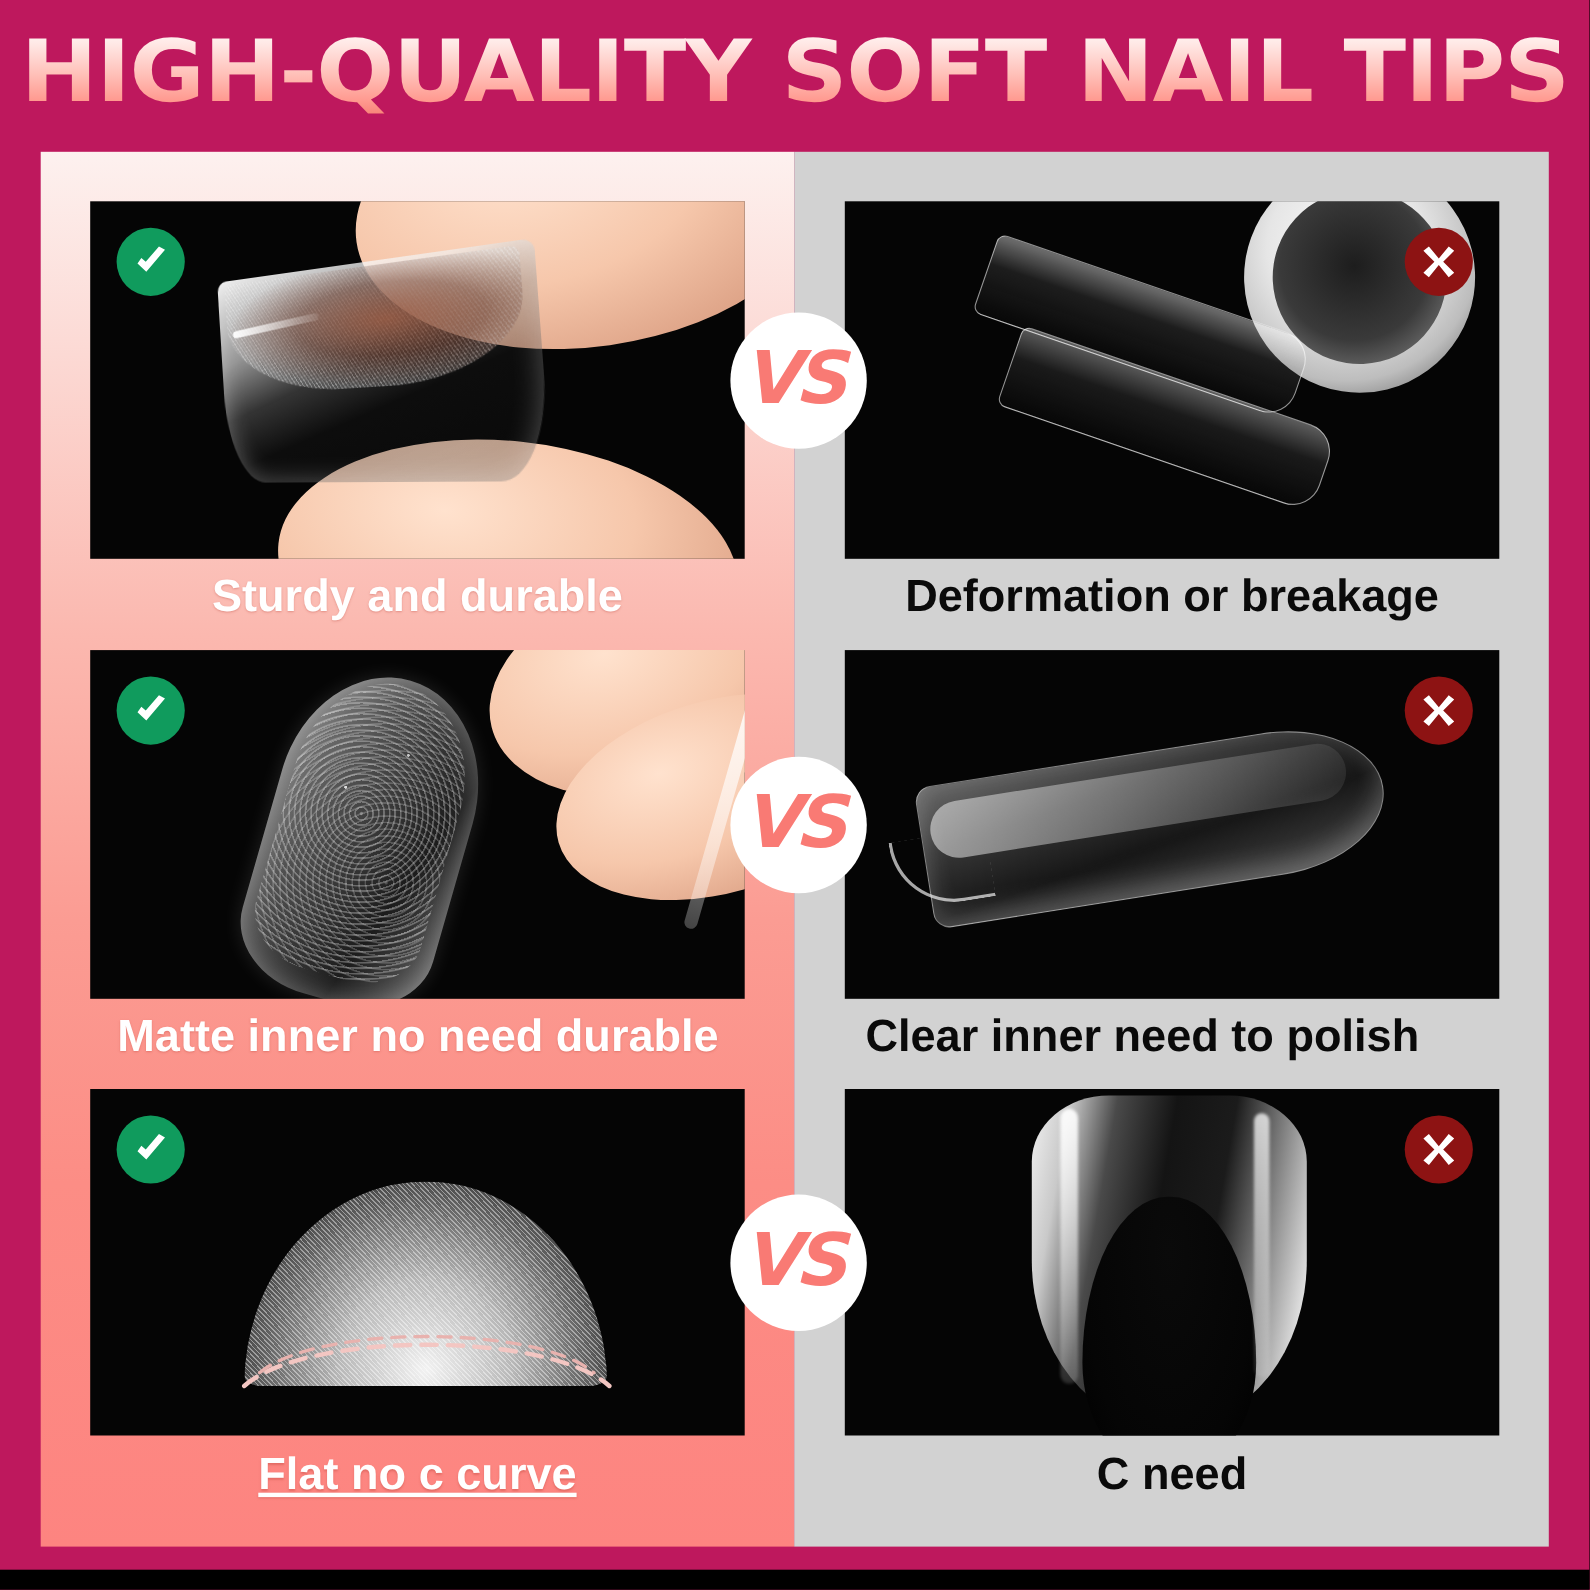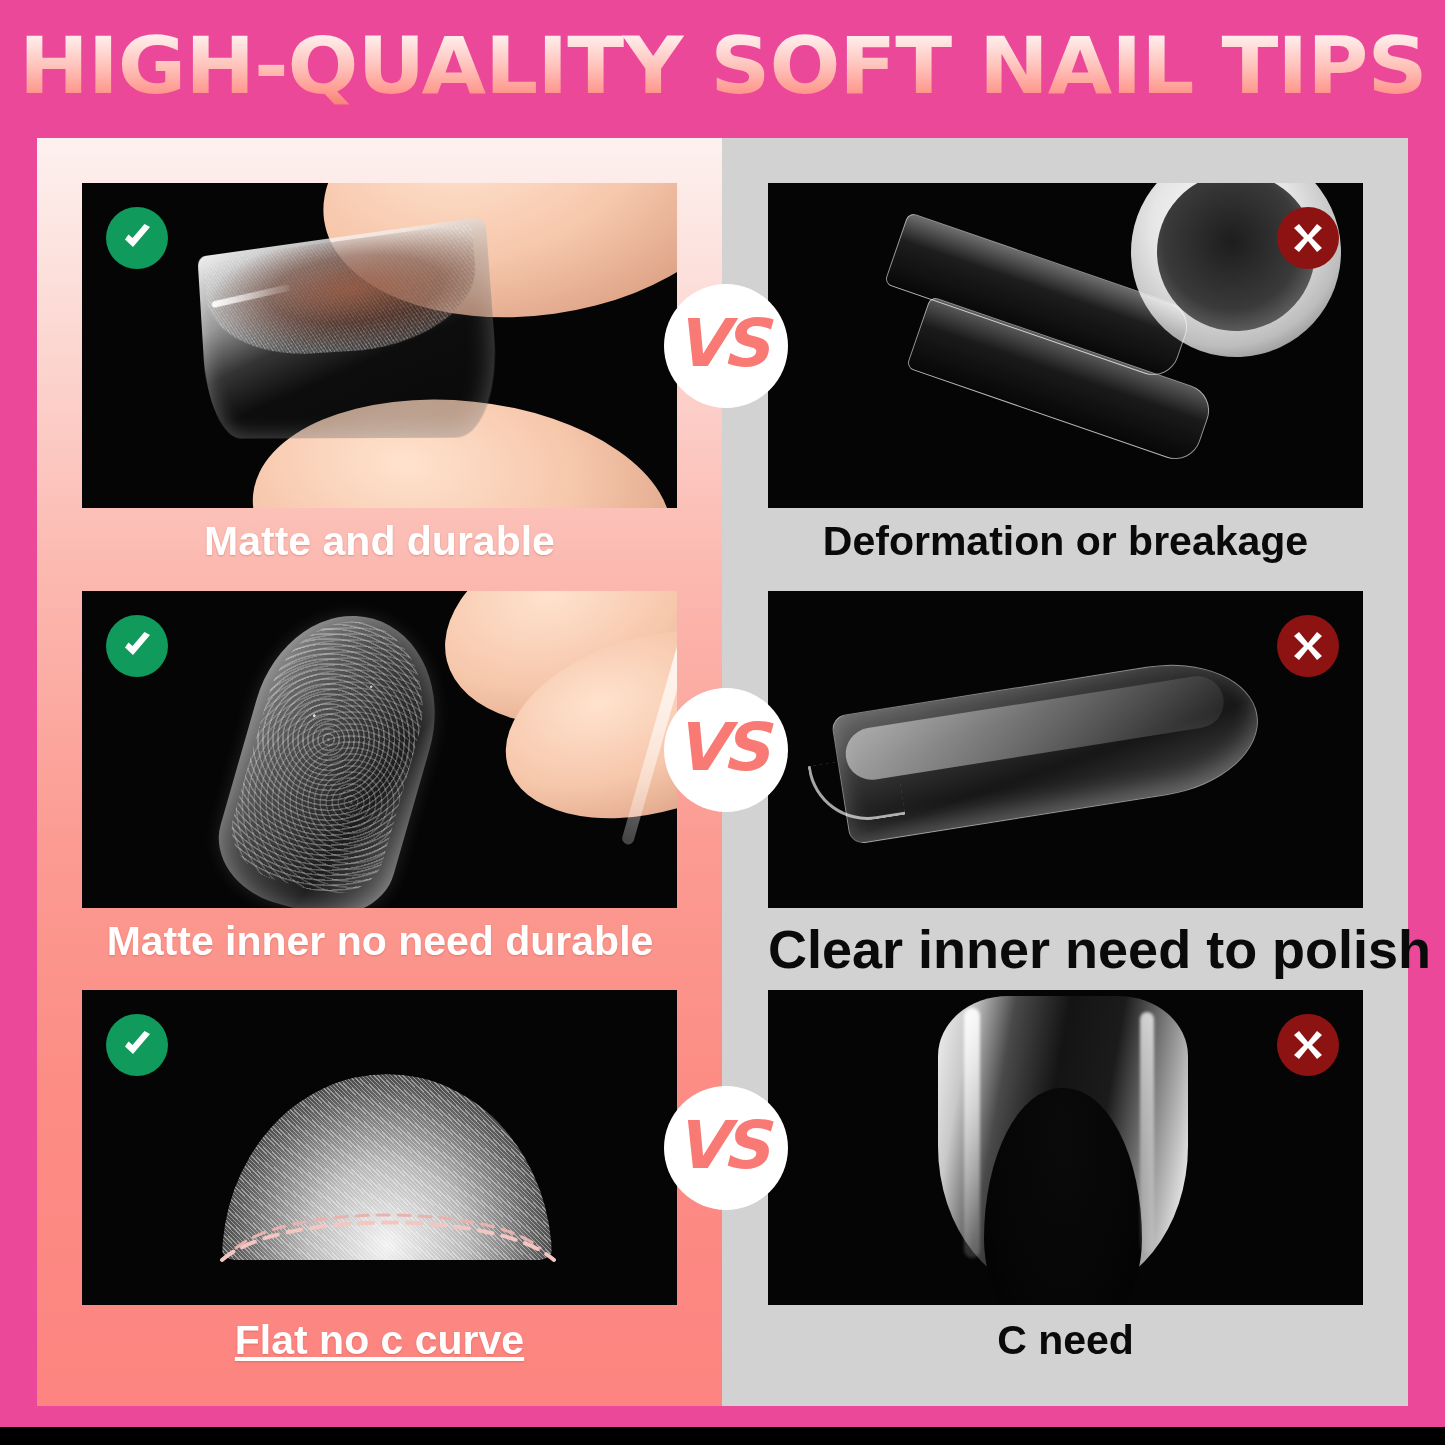--- a/index.html
+++ b/index.html
@@ -1,21 +1,21 @@
 <!DOCTYPE html>
 <html><head>
 <meta charset="utf-8">
 <style>
   html,body{margin:0;padding:0;background:#000;}
   body{
     width:1445px;height:1445px;overflow:hidden;
     font-family:"Liberation Sans","DejaVu Sans",sans-serif;
     background:#000;
   }
-  .poster{position:relative;width:1445px;height:1427px;background:#ec4899;}
+  .poster{position:relative;width:1445px;height:1427px;background:#be185d;}
 
   
   .title-wrap{
     position:absolute;left:0;top:14px;width:1445px;height:104px;
     display:flex;align-items:center;justify-content:center;
   }
   .title{
     font-size:78px;font-weight:bold;letter-spacing:-1px;
     white-space:nowrap;
     transform:scaleX(1.07);
@@ -227,21 +227,21 @@
             <div class="r1l-matte"></div>
             <div class="r1l-gloss"></div>
           </div>
         </div>
         <div class="badge badge-ok" style="left:24px;top:24px;">
           <svg width="40" height="40" viewBox="0 0 40 40" aria-hidden="true">
             <path d="M8 21.5 L16 29 L33 9 L27.5 6 L15.5 20 L11.5 16.5 Z" fill="#ffffff"></path>
           </svg>
         </div>
       </div>
-      <div class="caption cap-good" style="left:82px;top:518px;width:595px;font-size:41px;">Matte and durable</div>
+      <div class="caption cap-good" style="left:82px;top:518px;width:595px;font-size:41px;">Sturdy and durable</div>
     </div>
 
     <div class="cell">
       <div class="photo" style="left:768px;top:183px;width:595px;height:325px;">
         <div class="ph-inner">
           <div class="r1r-barrel"></div>
           <div class="r1r-tipA"></div>
           <div class="r1r-tipB"></div>
         </div>
         <div class="badge badge-no" style="right:24px;top:24px;">
@@ -281,21 +281,21 @@
         <div class="ph-inner">
           <div class="r2r-tip"></div>
           <div class="r2r-hook"></div>
         </div>
         <div class="badge badge-no" style="right:24px;top:24px;">
           <svg width="40" height="40" viewBox="0 0 40 40" aria-hidden="true">
             <path d="M11 6 L20 17 L29 6 L34 10 L24 20 L34 30 L29 34 L20 23 L11 34 L6 30 L16 20 L6 10 Z" fill="#ffffff"></path>
           </svg>
         </div>
       </div>
-      <div class="caption cap-bad" style="left:768px;top:918px;width:595px;font-size:54px;">Clear inner need to polish</div>
+      <div class="caption cap-bad" style="left:741px;top:918px;width:595px;font-size:41px;">Clear inner need to polish</div>
     </div>
 
     <div class="vs" style="left:664px;top:688px;">
       <span>VS</span>
     </div>
 
     <div class="cell">
       <div class="photo" style="left:82px;top:990px;width:595px;height:315px;">
         <div class="ph-inner">
           <div class="r3l-dome"></div>

